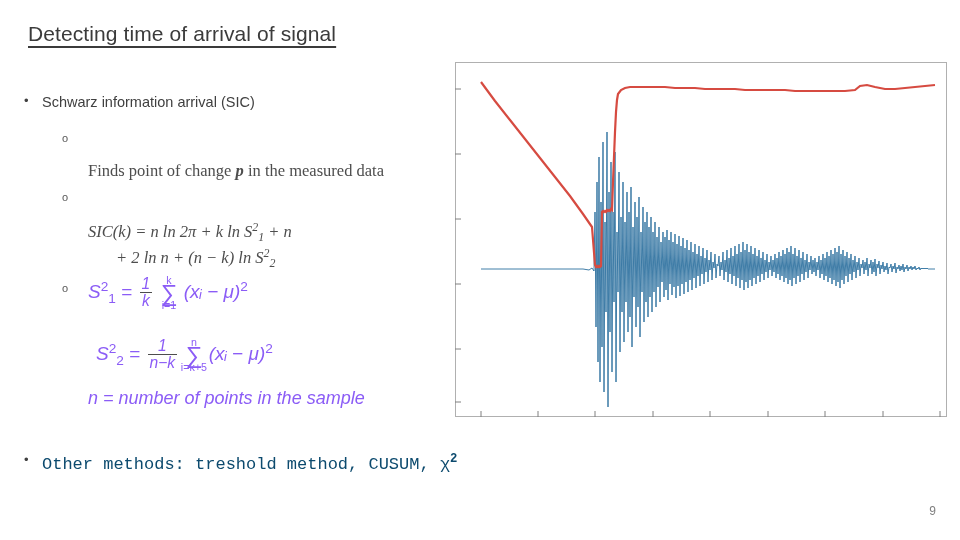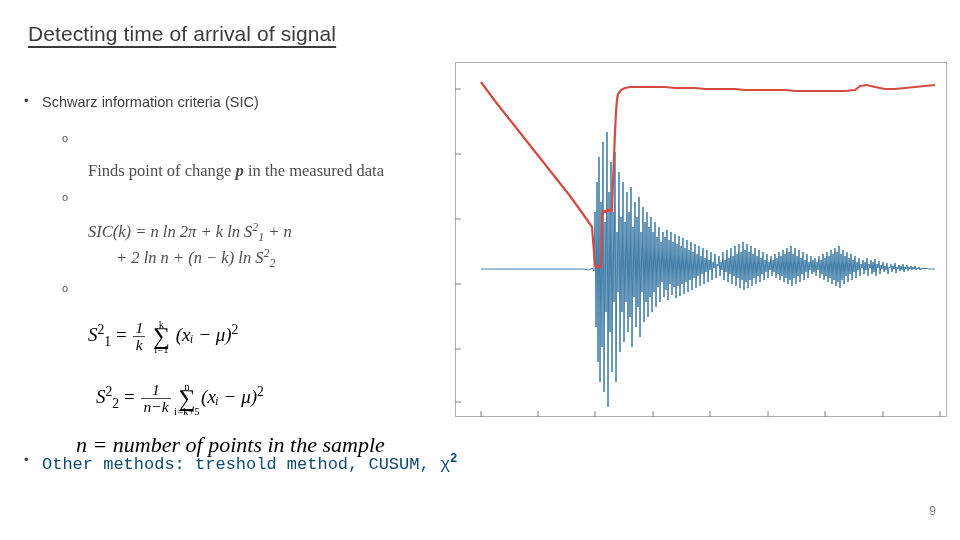--- a/index.html
+++ b/index.html
@@ -145,39 +145,38 @@
   }
   .bigsum .top {
     top: -0.62em;
   }
   .bigsum .bot {
     bottom: -0.62em;
     text-align: right;
   }
   .free-eq {
     position: absolute;
-    font-family: Liberation Serif, serif;
-    color: #000000;
+    font-family: Liberation Sans, sans-serif;
+    color: #8b5cf6;
     white-space: nowrap;
-    margin-top: 44px;
   }
   #eq-s1 {
     left: 88px;
     top: 276px;
     font-size: 19px;
   }
   #eq-s2 {
     left: 96px;
     top: 338px;
     font-size: 19px;
   }
   #eq-n {
-    left: 76px;
+    left: 88px;
     top: 388px;
-    font-size: 22px;
+    font-size: 18px;
   }
   .plot {
     position: absolute;
     left: 455px;
     top: 62px;
     width: 492px;
     height: 355px;
   }
   .plot svg {
     display: block;
@@ -193,21 +192,21 @@
 </style>
 </head>
 <body>
 
 <div class="slide">
 
   <div class="title">Detecting time of arrival of signal</div>
 
   <div class="bullet-l1" id="bullet-sic">
     <span class="marker">•</span>
-    <span class="text">Schwarz information criteria (SIC)</span>
+    <span class="text">Schwarz information arrival (SIC)</span>
   </div>
 
   <div class="mathblock">
 
     <div class="sub-item">
       <span class="o">o</span>
       <span class="body">
         <span>Finds point of change </span><span class="bold-it">p</span><span> in the measured data</span>
       </span>
     </div>

